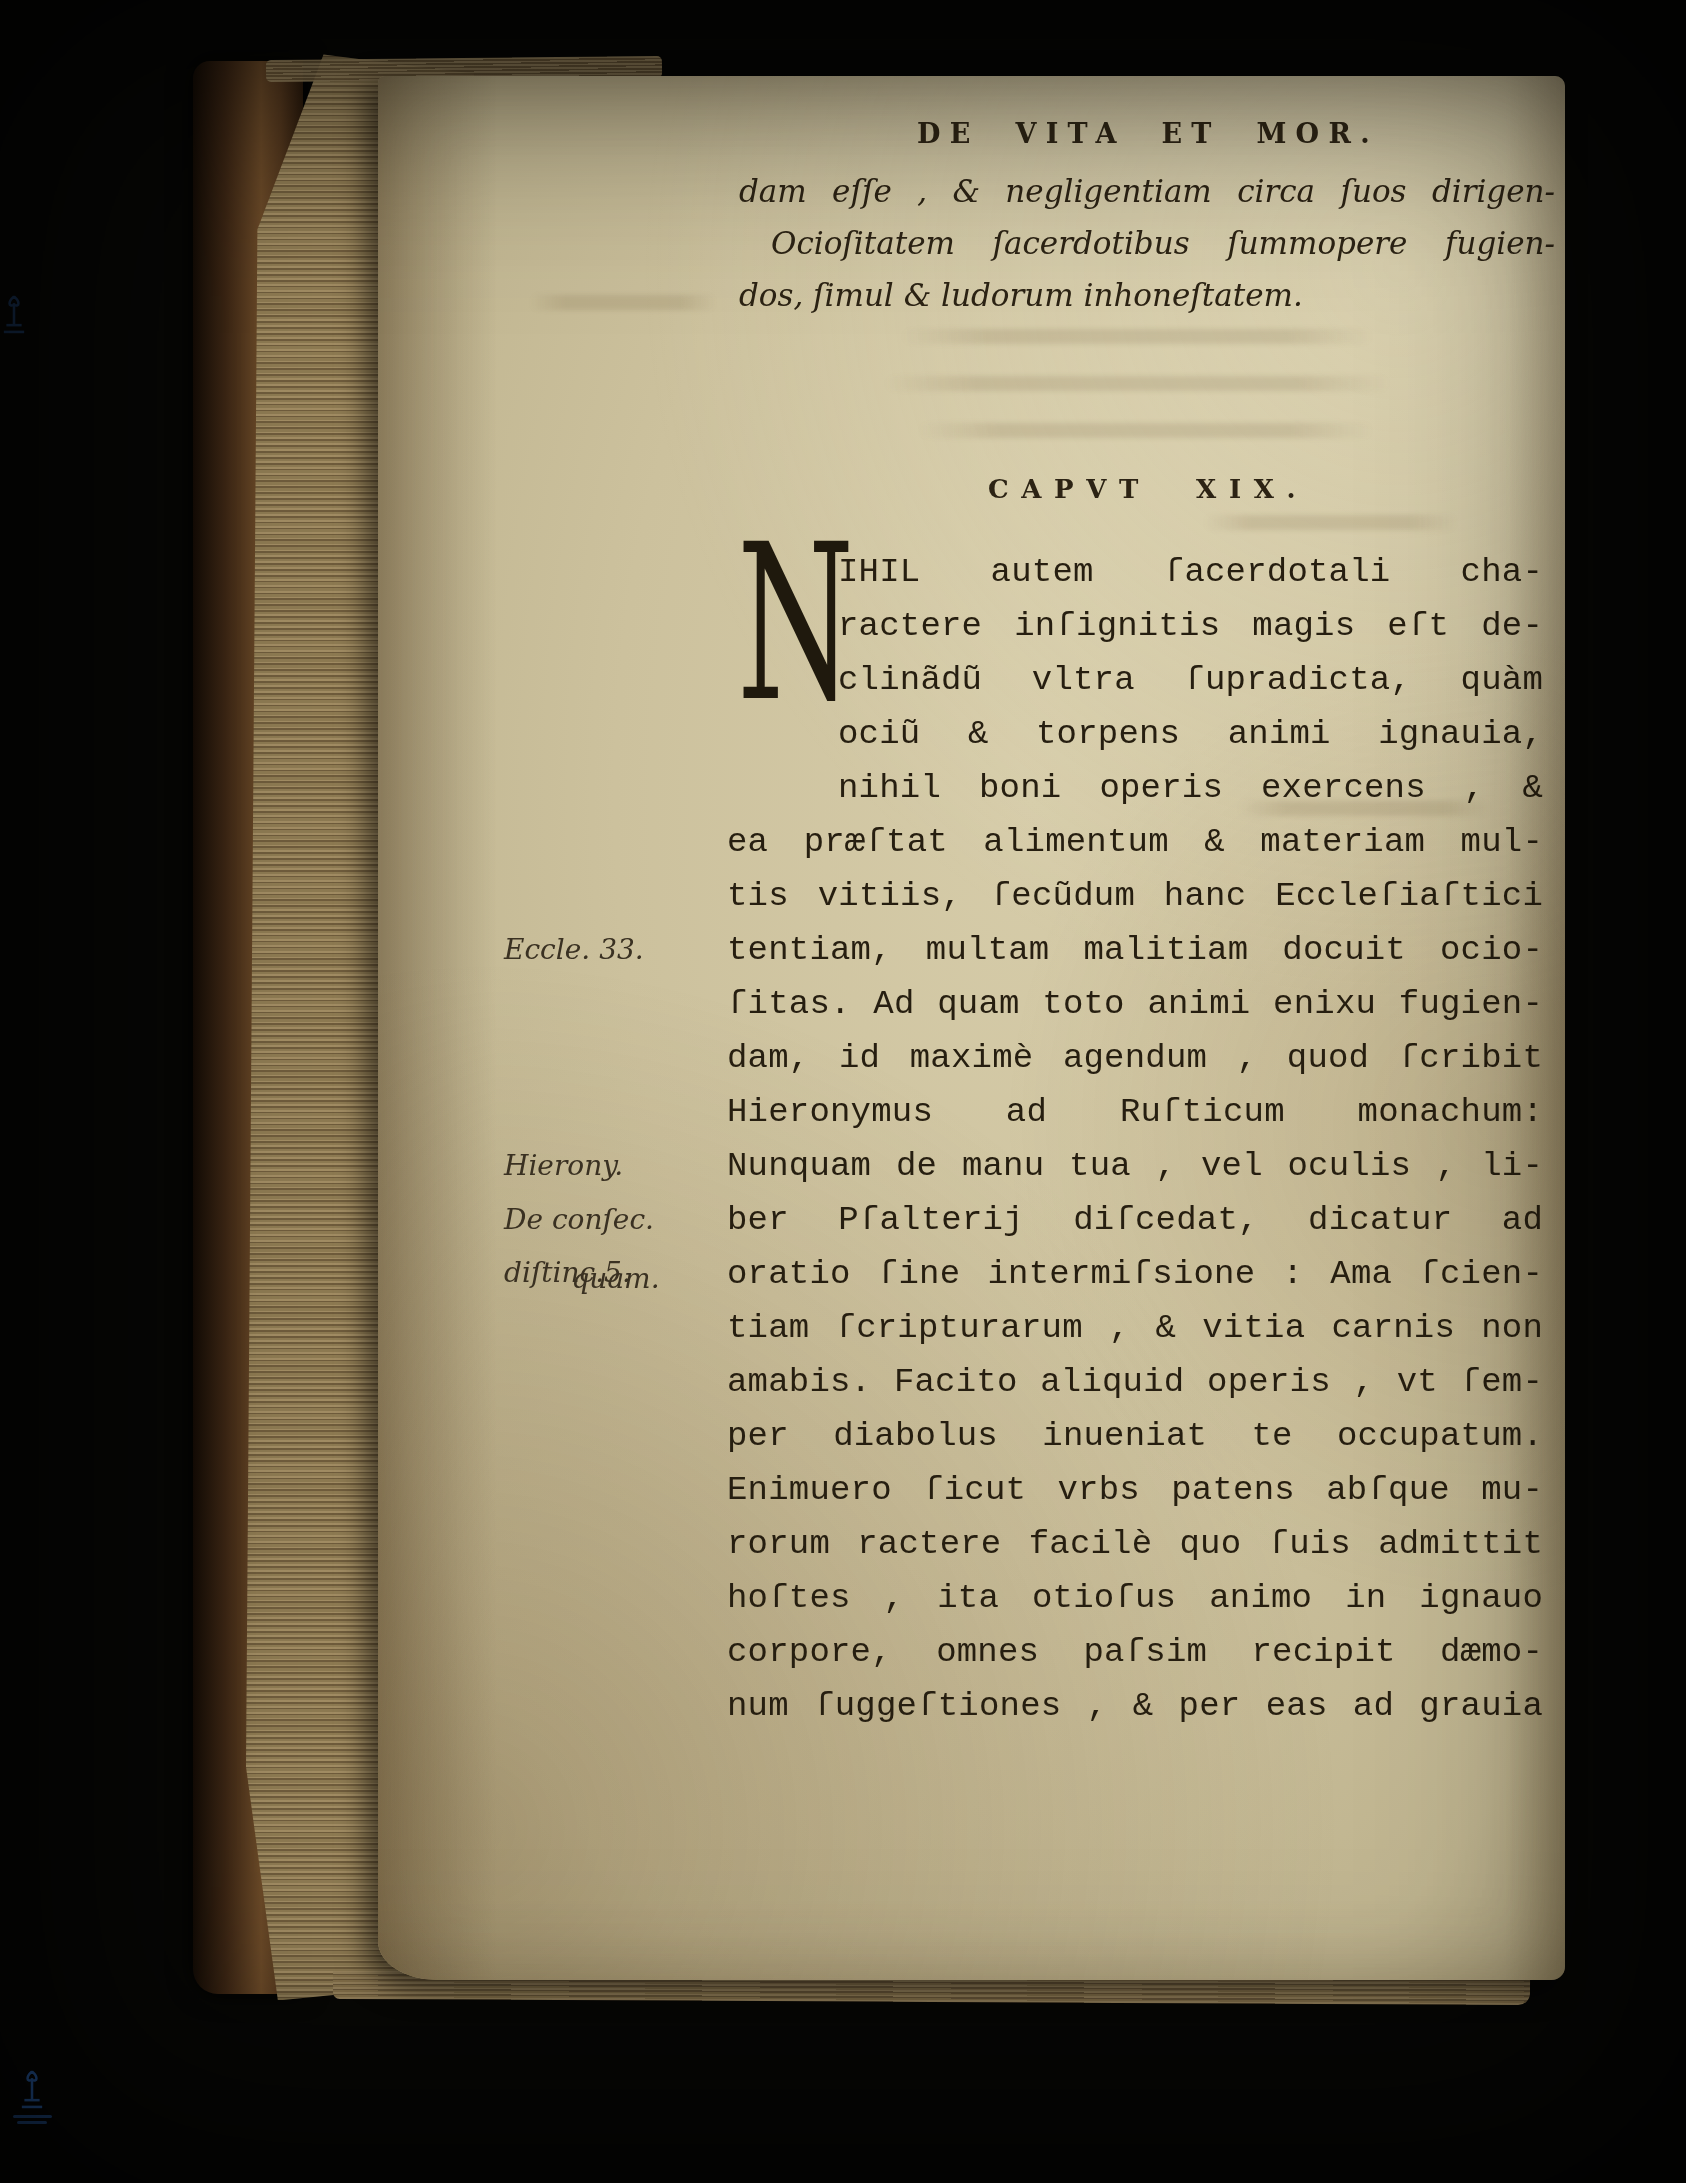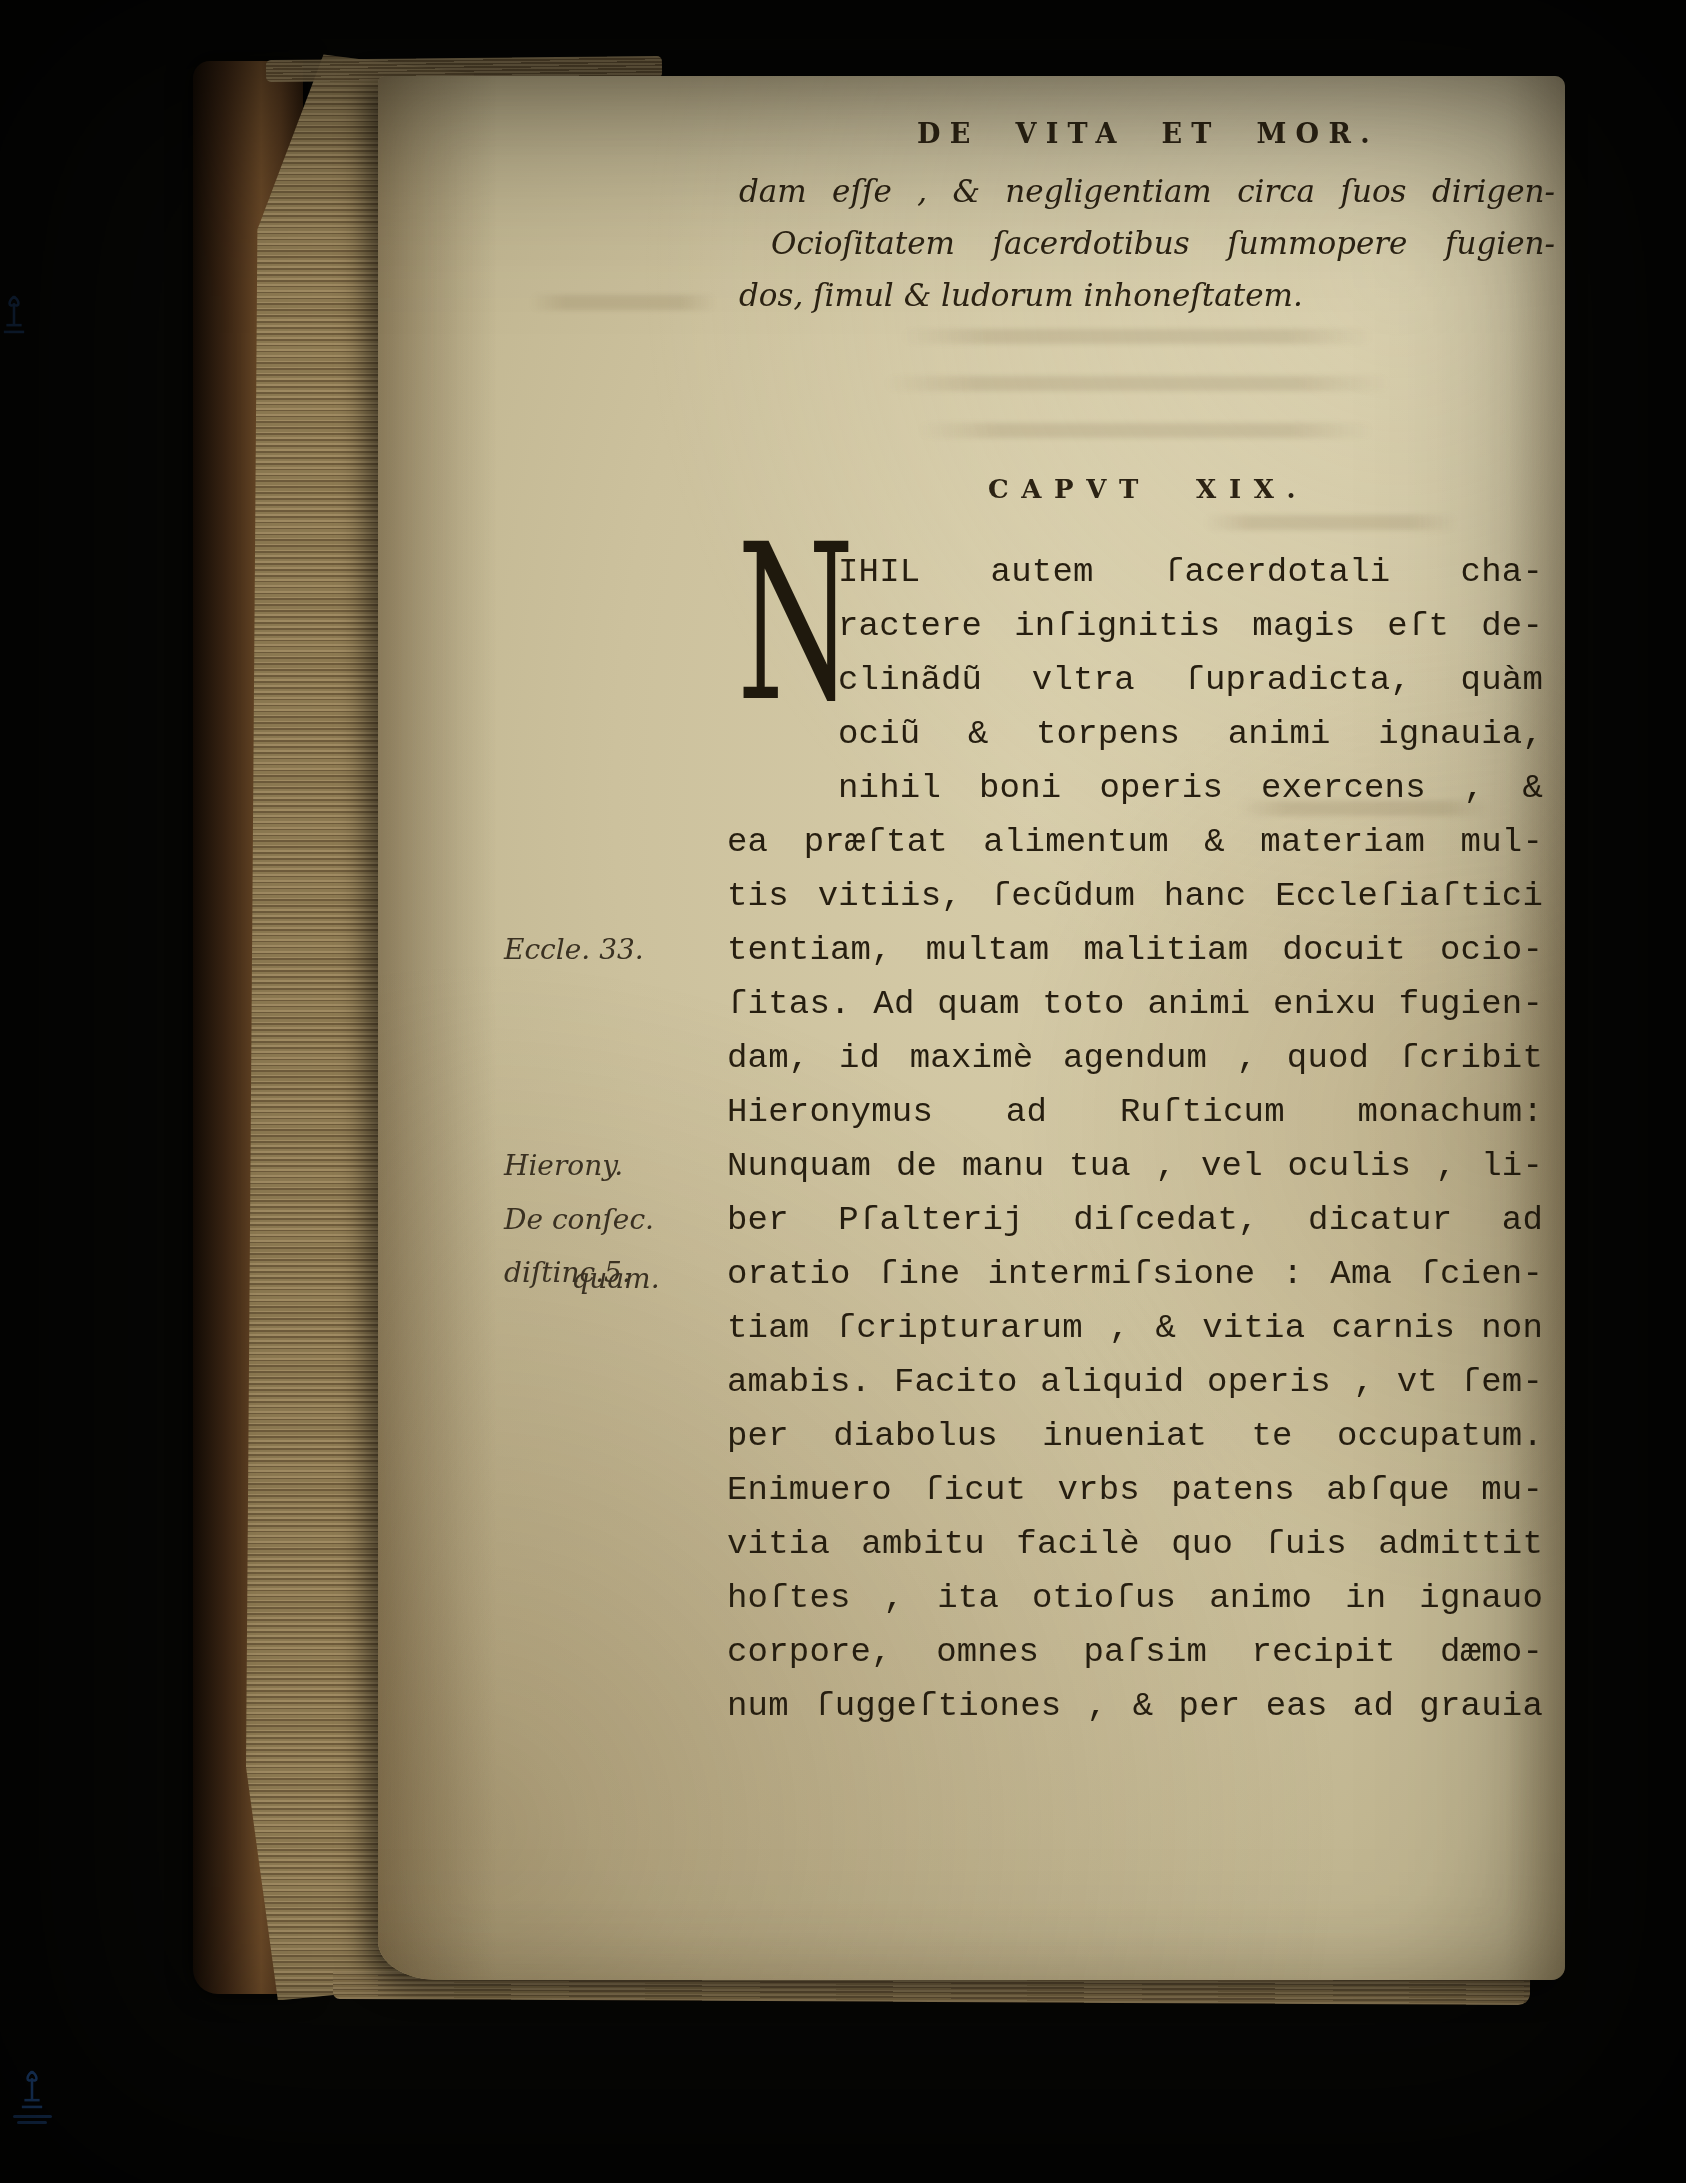--- a/index.html
+++ b/index.html
@@ -138,21 +138,21 @@
         <div class="bl">ſitas. Ad quam toto animi enixu fugien-</div>
         <div class="bl">dam, id maximè agendum , quod ſcribit</div>
         <div class="bl">Hieronymus ad Ruſticum  monachum:</div>
         <div class="bl">Nunquam  de manu tua , vel oculis , li-</div>
         <div class="bl">ber Pſalterij diſcedat, dicatur ad verbum</div>
         <div class="bl">oratio ſine intermiſsione : Ama ſcien-</div>
         <div class="bl">tiam ſcripturarum , &amp; vitia carnis non</div>
         <div class="bl">amabis. Facito aliquid operis , vt ſem-</div>
         <div class="bl">per diabolus inueniat te occupatum.</div>
         <div class="bl">Enimuero ſicut vrbs patens abſque mu-</div>
-        <div class="bl">vitia ambitu facilè quo ſuis admittit</div>
+        <div class="bl">rorum ractere facilè quo ſuis admittit</div>
         <div class="bl">hoſtes , ita otioſus animo in ignauo</div>
         <div class="bl">corpore, omnes paſsim recipit dæmo-</div>
         <div class="bl">num ſuggeſtiones , &amp; per eas ad grauia</div>
       </div>
 
       <div class="mnote" style="top:847px;">Eccle. 33.</div>
       <div class="mnote" style="top:1063px;">Hierony.</div>
       <div class="mnote" style="top:1117px;">De conſec.</div>
       <div class="mnote" style="top:1170px;">diſtinc.5.</div>
       <div class="mnote" style="top:1176px;text-align:center;">quam.</div>

